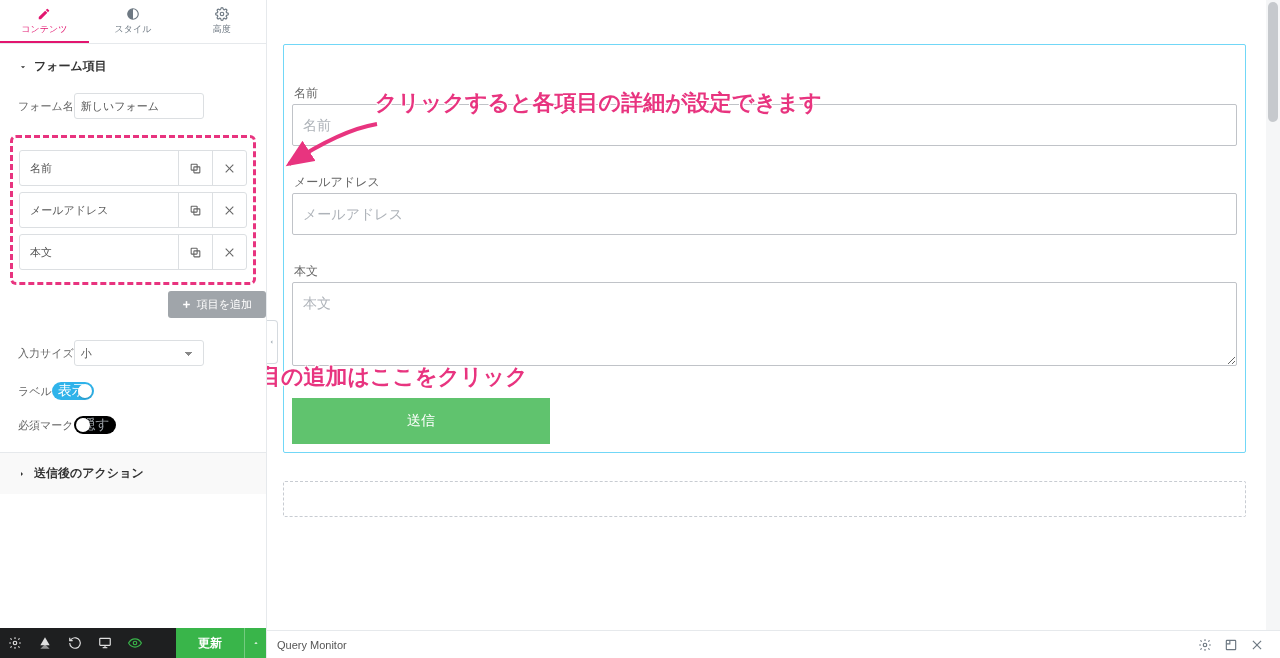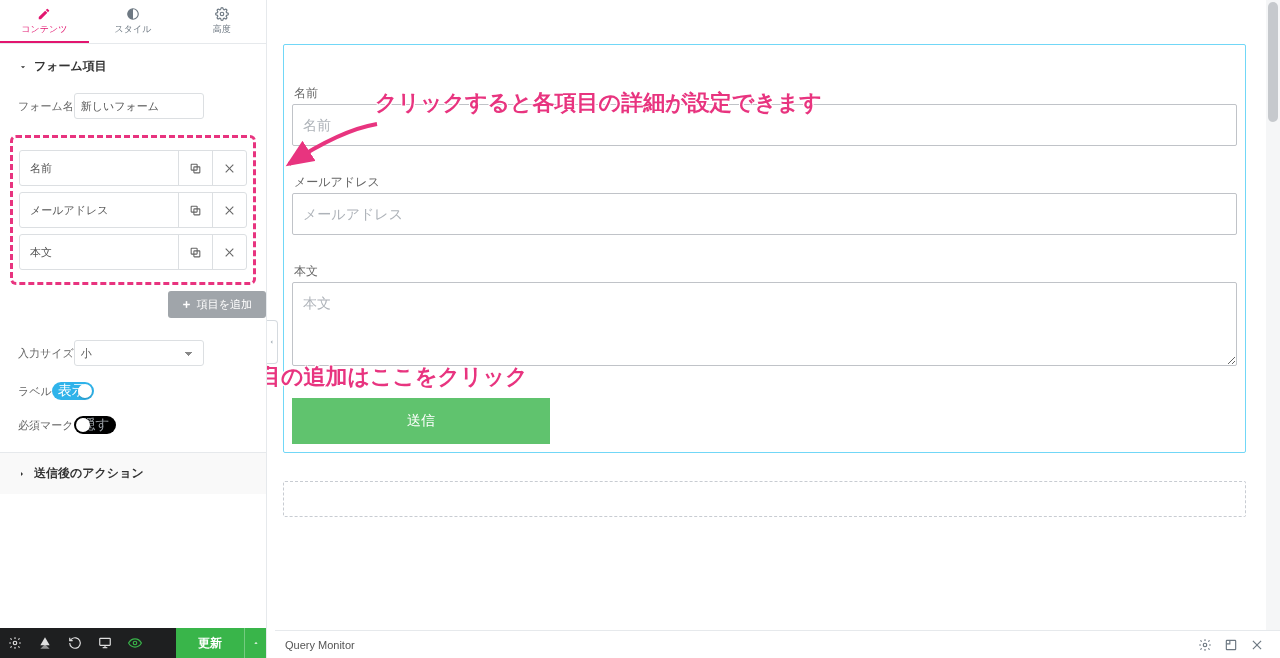--- a/index.html
+++ b/index.html
@@ -78,21 +78,21 @@
 .submit-btn { background: #60c36e; color: #fff; border: none; font-size: 14px; padding: 14px 0; width: 258px; cursor: pointer; }
 
 
 .drop-zone { margin-top: 28px; height: 36px; border: 1px dashed #c8ccd2; border-radius: 2px; }
 
 
 .annot { position: absolute; color: #e8347f; font-weight: 700; font-size: 22px; text-shadow: 1px 1px 0 #fff, -1px 1px 0 #fff, 1px -1px 0 #fff, -1px -1px 0 #fff; pointer-events: none; white-space: nowrap; text-align: center; }
 .arrow { position: absolute; pointer-events: none; }
 
 
-.statusbar { position: absolute; left: 8px; right: 0; bottom: 0; height: 28px; border-top: 1px solid #e6e9ec; background: #fff; display: flex; align-items: center; padding: 0 10px; font-size: 11px; color: #555; }
+.statusbar { position: absolute; left: 0; right: 0; bottom: 0; height: 28px; border-top: 1px solid #e6e9ec; background: #fff; display: flex; align-items: center; padding: 0 10px; font-size: 11px; color: #555; }
 .statusbar .sb-spacer { flex: 1; }
 .statusbar .sicon { width: 26px; display: flex; align-items: center; justify-content: center; color: #6d7882; cursor: pointer; }
 .statusbar .sicon svg { width: 14px; height: 14px; }
 
 
 .vscroll { position: absolute; top: 0; right: 0; width: 14px; bottom: 28px; background: #f5f6f7; }
 .vscroll .thumb { position: absolute; left: 2px; right: 2px; top: 2px; height: 120px; background: #c6c9cd; border-radius: 5px; }
 
 </style>
 </head>

